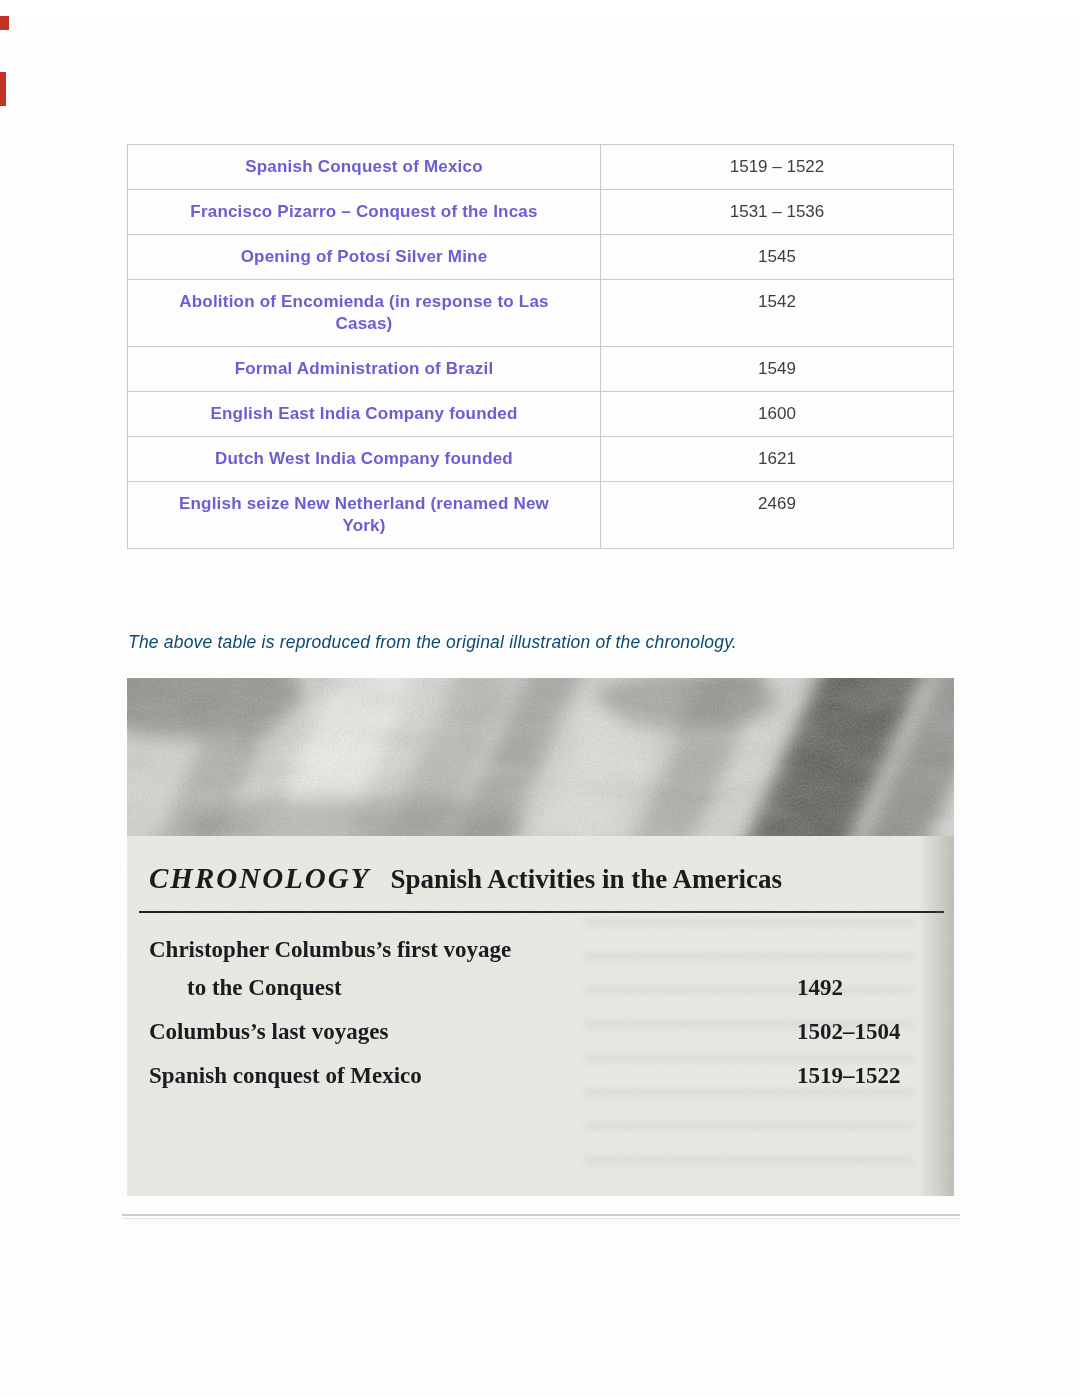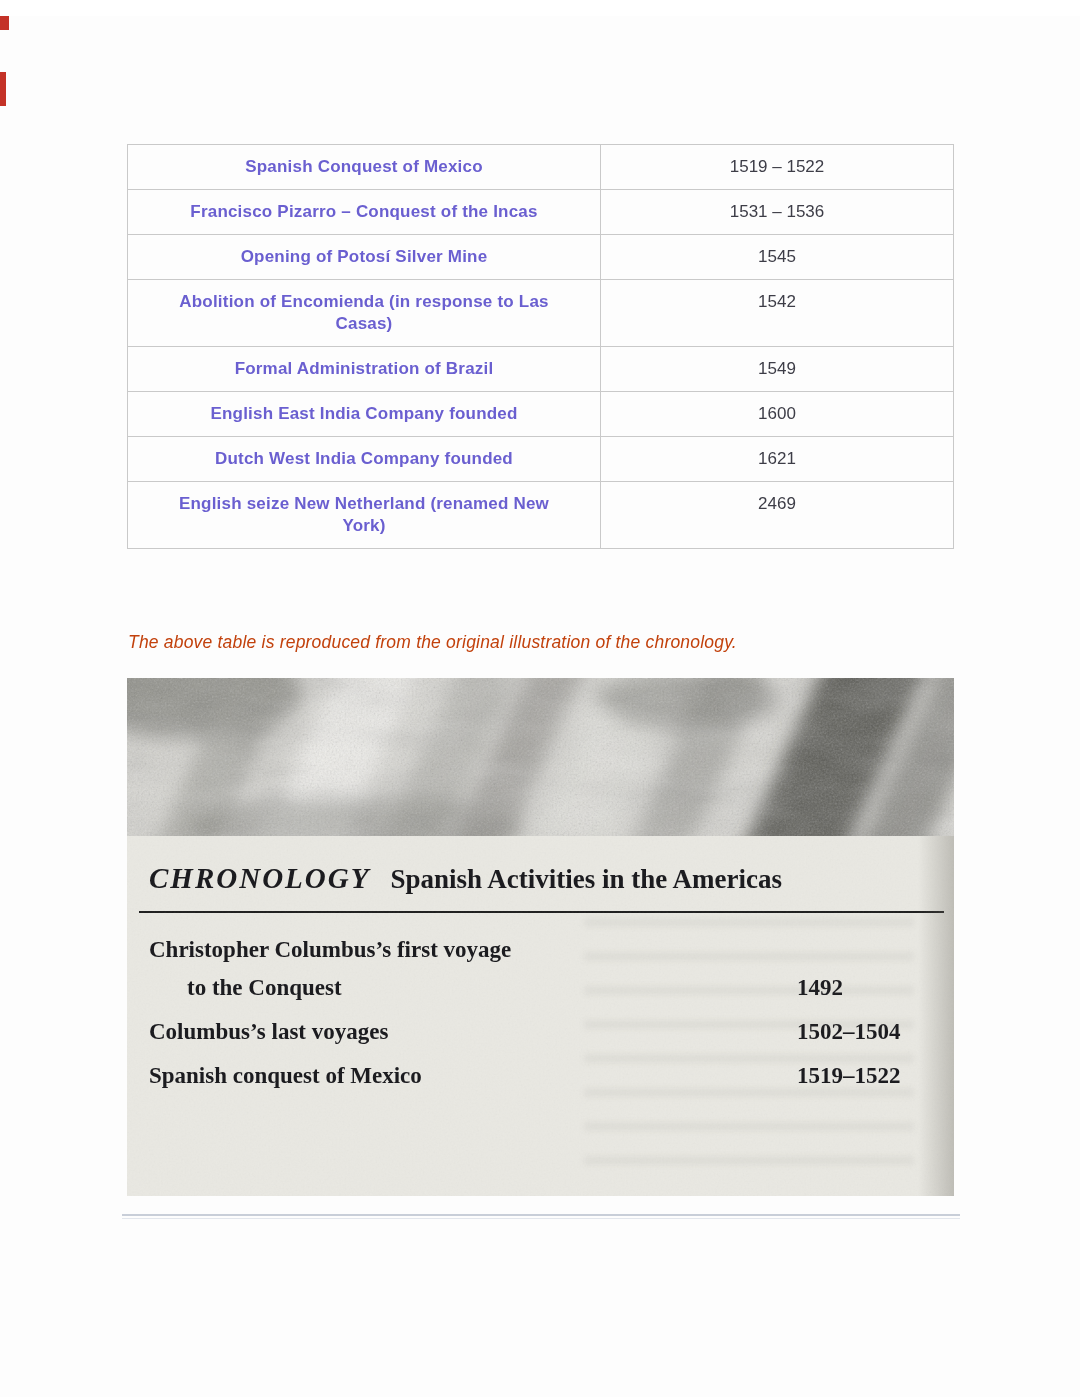--- a/index.html
+++ b/index.html
@@ -13,21 +13,21 @@
 
   
   .evt-table{position:absolute;left:127px;top:128px;width:827px;border-collapse:collapse;table-layout:fixed;}
   .evt-table td{border:1px solid var(--table-border,#c9c9c9);vertical-align:top;text-align:center;
                 padding:11px 30px;font-size:17px;line-height:22px;}
   .evt-table td.evt{width:412px;font-weight:700;color:var(--event-text,#6a5fd0);letter-spacing:.2px;}
   .evt-table td.date{color:var(--date-text,#3d3d47);}
 
   
   .caption{position:absolute;left:128px;top:616px;margin:0;font-size:17.5px;font-style:italic;
-           color:#c2410c;letter-spacing:.2px;}
+           color:#0c4a6e;letter-spacing:.2px;}
 
   
   .scan{position:absolute;left:127px;top:662px;width:827px;height:518px;overflow:hidden;background:var(--scan-panel,#e9e8e2);}
   .texture{position:absolute;left:0;top:0;width:827px;height:158px;display:block;}
   .scan-body{position:absolute;left:0;top:158px;width:827px;height:360px;box-sizing:border-box;
              padding:26px 22px 0 22px;font-family:"Liberation Serif",serif;color:var(--scan-ink,#17171b);}
   .scan-header{white-space:nowrap;}
   .ch-title{font-size:29px;font-weight:700;letter-spacing:2px;font-style:italic;}
   .ch-sub{font-size:27px;font-weight:700;margin-left:16px;}
   .rule{border-top:2px solid #1d1d1d;margin:16px -12px 0 -10px;}

